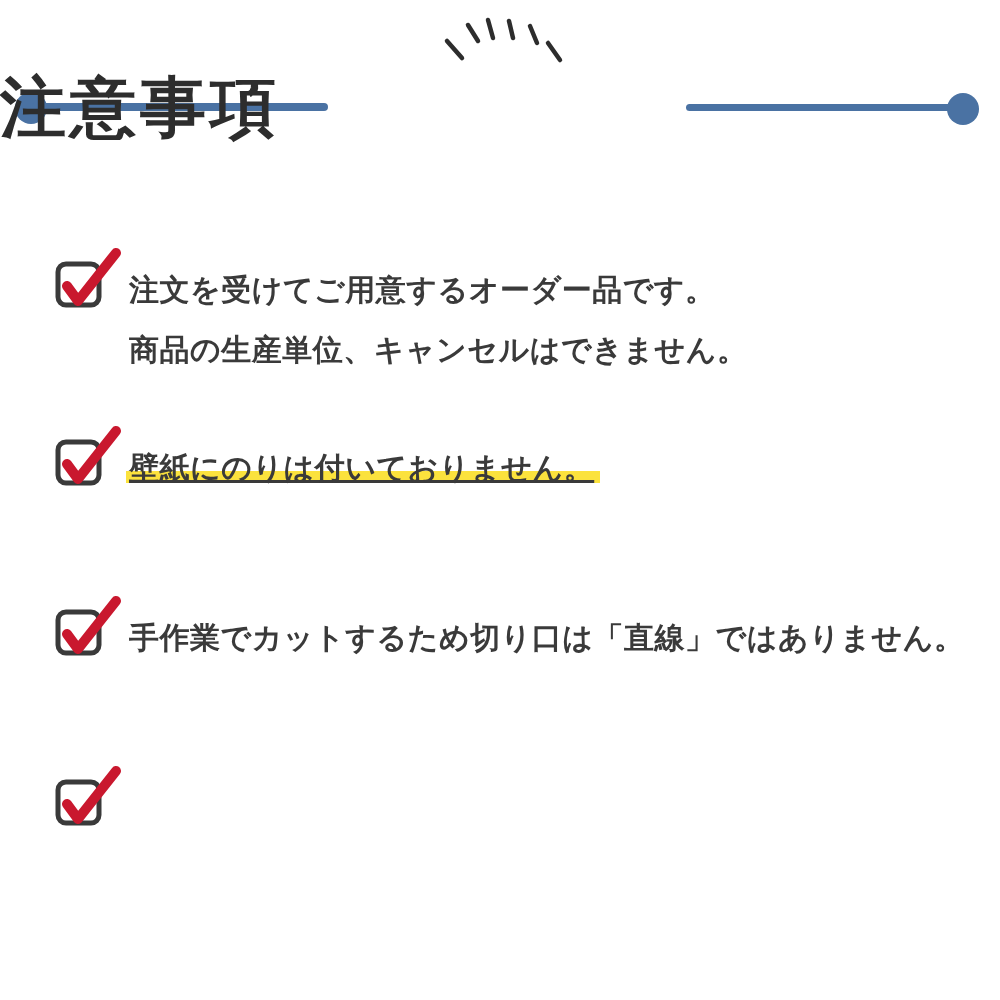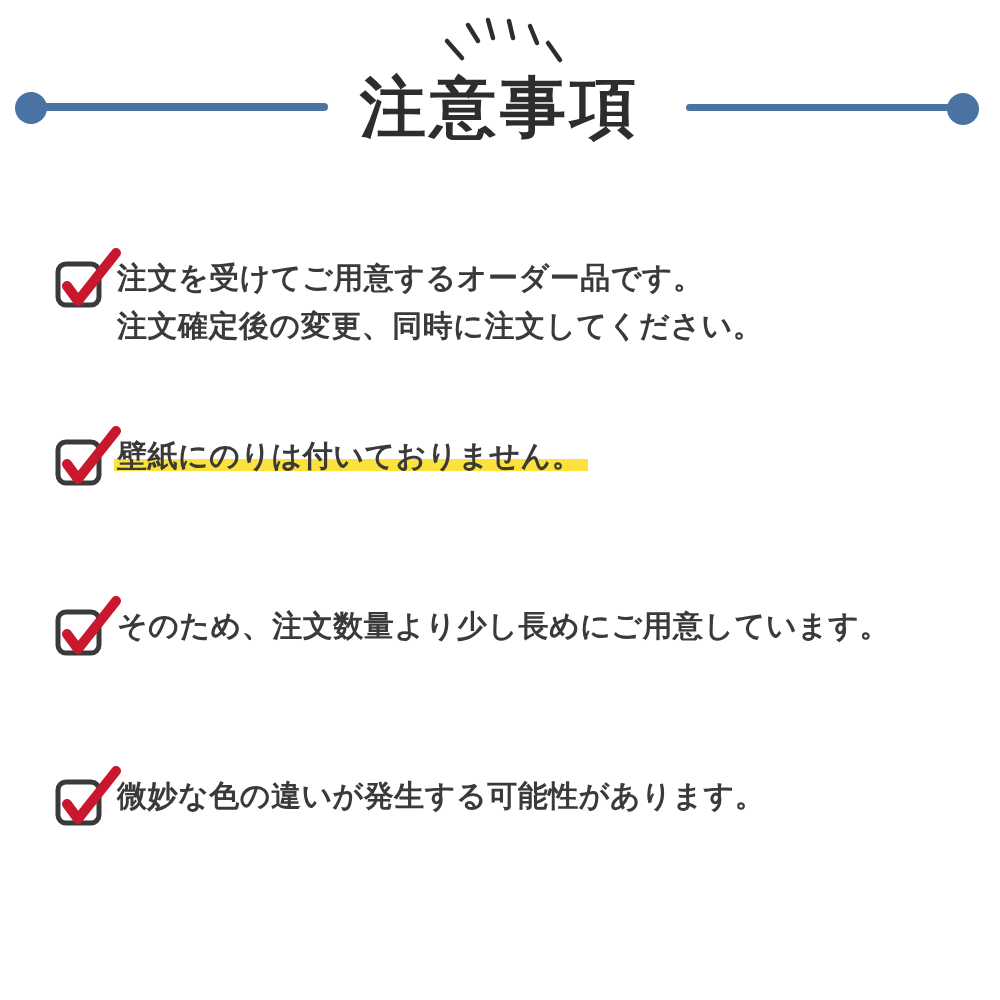--- a/index.html
+++ b/index.html
@@ -8,39 +8,39 @@
     font-family:"DejaVu Sans",sans-serif;overflow:hidden;
   }
   
   .rule{position:absolute;background:#4a72a3;border-radius:4px;}
   .rule-left{left:30px;top:103px;width:298px;height:8px;}
   .rule-right{left:686px;top:104px;width:266px;height:7px;}
   .dot{position:absolute;width:32px;height:32px;border-radius:50%;background:#4a72a3;}
   .dot-left{left:15px;top:92px;}
   .dot-right{left:947px;top:93px;}
   .title{
-    position:absolute;left:0;right:0;top:68px;margin:0;text-align:center;
+    position:absolute;left:0;right:0;top:68px;margin:0;text-align:left;
     font-size:66px;font-weight:900;letter-spacing:4px;color:#2d2d2d;line-height:1.2;
   }
   .shine{position:absolute;left:430px;top:10px;width:150px;height:70px;}
   
   .item{position:absolute;left:54px;}
   .item-1{top:254px;}
   .item-2{top:432px;}
   .item-3{top:602px;}
   .item-4{top:772px;}
   .checkbox{position:absolute;left:0;top:-7px;width:68px;height:62px;}
   .lines{margin-left:63px;}
   .lines p{
-    margin:0;font-size:30px;font-weight:bold;color:#3a3a3a;
+    margin:12px;font-size:30px;font-weight:bold;color:#3a3a3a;
     line-height:48px;white-space:nowrap;letter-spacing:0.5px;
   }
   .hl{
     background:linear-gradient(to bottom,rgba(0,0,0,0) 60%,#fbe23d 60%,#fbe23d 95%,rgba(0,0,0,0) 95%);
-    padding:0 6px 0 3px;margin-left:-3px;
+    padding:0 6px 0 3px;margin-left:-3px;text-decoration:underline;
   }
 </style>
 </head>
 <body>
 
 <svg class="shine" viewBox="0 0 150 70" fill="none" stroke="#2d2d2d" stroke-width="4.5" stroke-linecap="round">
   <line x1="17" y1="31" x2="32" y2="48"></line>
   <line x1="38" y1="15" x2="48" y2="31"></line>
   <line x1="58" y1="10" x2="63" y2="28"></line>
   <line x1="79" y1="11" x2="83" y2="28"></line>
@@ -54,45 +54,44 @@
 <span class="rule rule-right"></span>
 <span class="dot dot-right"></span>
 
 <div class="item item-1">
   <svg class="checkbox" viewBox="0 0 68 62" fill="none">
     <rect x="4" y="17" width="41" height="41" rx="8" stroke="#3a3a3a" stroke-width="5"></rect>
     <polyline points="13,39 24,54 62,6" stroke="#c9182e" stroke-width="10" stroke-linejoin="round" stroke-linecap="round" fill="none"></polyline>
   </svg>
   <div class="lines">
     <p><span>注文を受けてご用意するオーダー品です。</span></p>
-    <p><span>注文確定後の変更、同時に注文してください。</span></p>
+    <p><span>商品の生産単位、キャンセルはできません。</span></p>
   </div>
 </div>
 
 <div class="item item-2">
   <svg class="checkbox" viewBox="0 0 68 62" fill="none">
     <rect x="4" y="17" width="41" height="41" rx="8" stroke="#3a3a3a" stroke-width="5"></rect>
     <polyline points="13,39 24,54 62,6" stroke="#c9182e" stroke-width="10" stroke-linejoin="round" stroke-linecap="round" fill="none"></polyline>
   </svg>
   <div class="lines">
     <p><span class="hl">壁紙にのりは付いておりません。</span></p>
   </div>
 </div>
 
 <div class="item item-3">
   <svg class="checkbox" viewBox="0 0 68 62" fill="none">
     <rect x="4" y="17" width="41" height="41" rx="8" stroke="#3a3a3a" stroke-width="5"></rect>
     <polyline points="13,39 24,54 62,6" stroke="#c9182e" stroke-width="10" stroke-linejoin="round" stroke-linecap="round" fill="none"></polyline>
   </svg>
   <div class="lines">
-    <p><span>そのため、注文数量より少し長めにご用意しています。</span></p>
+    <p><span>手作業でカットするため切り口は「直線」ではありません。</span></p>
   </div>
 </div>
 
 <div class="item item-4">
   <svg class="checkbox" viewBox="0 0 68 62" fill="none">
     <rect x="4" y="17" width="41" height="41" rx="8" stroke="#3a3a3a" stroke-width="5"></rect>
     <polyline points="13,39 24,54 62,6" stroke="#c9182e" stroke-width="10" stroke-linejoin="round" stroke-linecap="round" fill="none"></polyline>
   </svg>
   <div class="lines">
-    <p><span>微妙な色の違いが発生する可能性があります。</span></p>
   </div>
 </div>
 
 </body></html>

